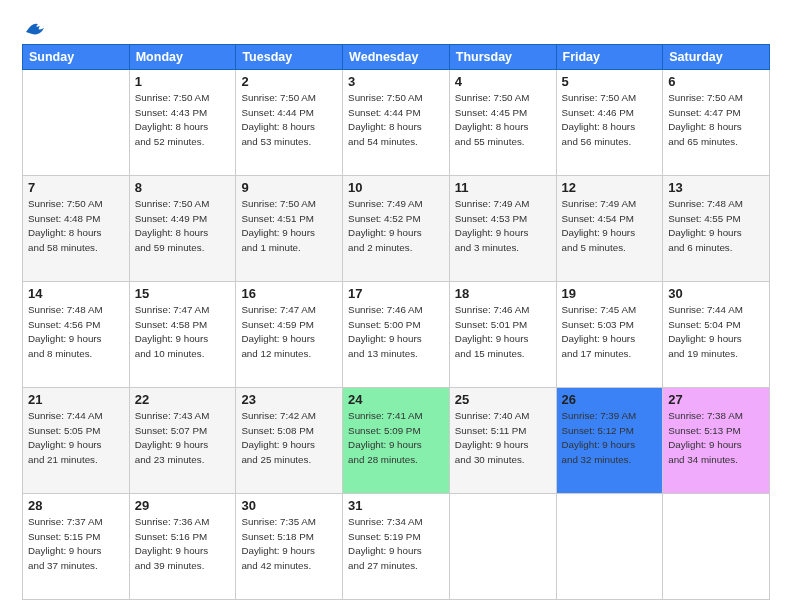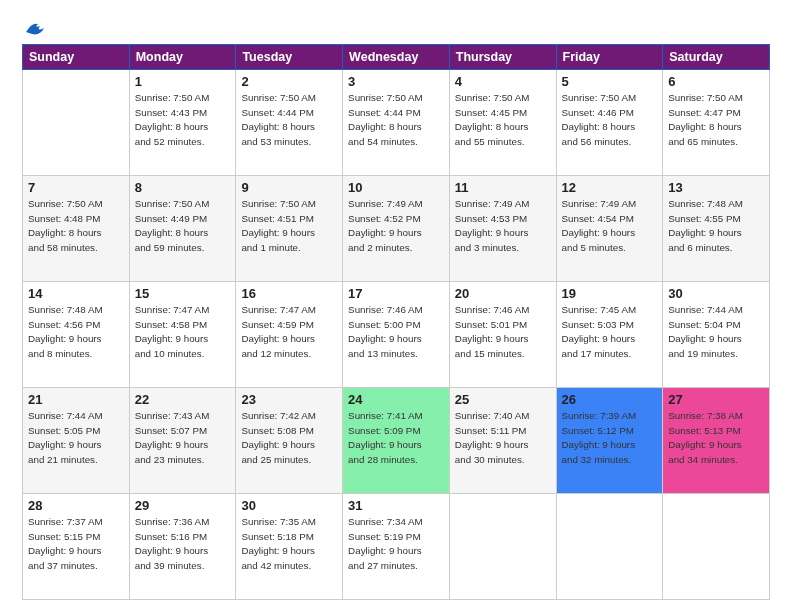--- a/index.html
+++ b/index.html
@@ -60,21 +60,21 @@
       font-size: 14px;
       color: #444;
       margin-top: 2px;
     }
     .calendar {
       width: 100%;
       border-collapse: collapse;
       flex: 1;
     }
     .calendar th {
-      background: #701a75;
+      background: #3b82f6;
       color: #fff;
       font-size: 12.5px;
       font-weight: bold;
       padding: 5px 6px;
       text-align: left;
       border: 1px solid #1565c0;
     }
     .calendar td {
       border: 1px solid #ccc;
       vertical-align: top;
@@ -292,21 +292,21 @@
           <td>
             <span class="day-number">17</span>
             <div class="day-info">
               <div>Sunrise: 7:46 AM</div>
               <div>Sunset: 5:00 PM</div>
               <div>Daylight: 9 hours</div>
               <div>and 13 minutes.</div>
             </div>
           </td>
           <td>
-            <span class="day-number">20</span>
+            <span class="day-number">18</span>
             <div class="day-info">
               <div>Sunrise: 7:46 AM</div>
               <div>Sunset: 5:01 PM</div>
               <div>Daylight: 9 hours</div>
               <div>and 15 minutes.</div>
             </div>
           </td>
           <td>
             <span class="day-number">19</span>
             <div class="day-info">
@@ -374,21 +374,21 @@
           </td>
           <td style="background: #3b82f6;">
             <span class="day-number">26</span>
             <div class="day-info">
               <div>Sunrise: 7:39 AM</div>
               <div>Sunset: 5:12 PM</div>
               <div>Daylight: 9 hours</div>
               <div>and 32 minutes.</div>
             </div>
           </td>
-          <td style="background: #ec4899;">
+          <td style="background: #f0abfc;">
             <span class="day-number">27</span>
             <div class="day-info">
               <div>Sunrise: 7:38 AM</div>
               <div>Sunset: 5:13 PM</div>
               <div>Daylight: 9 hours</div>
               <div>and 34 minutes.</div>
             </div>
           </td>
         </tr>
         <tr>

